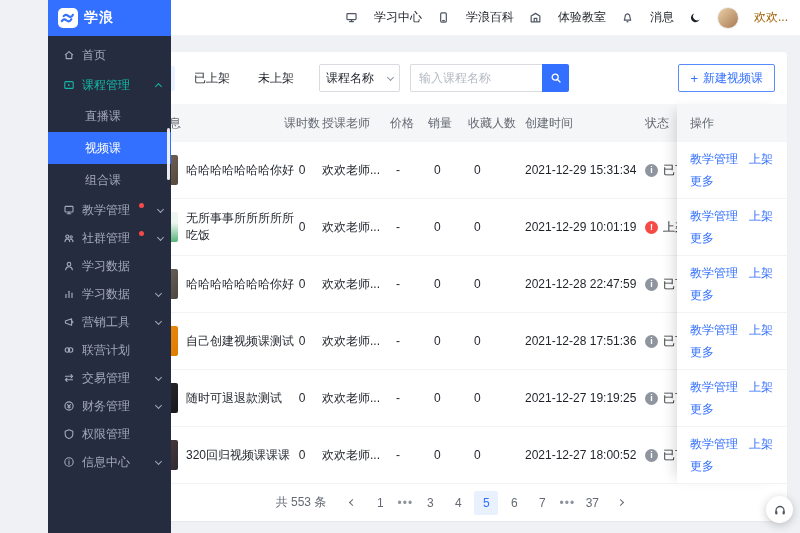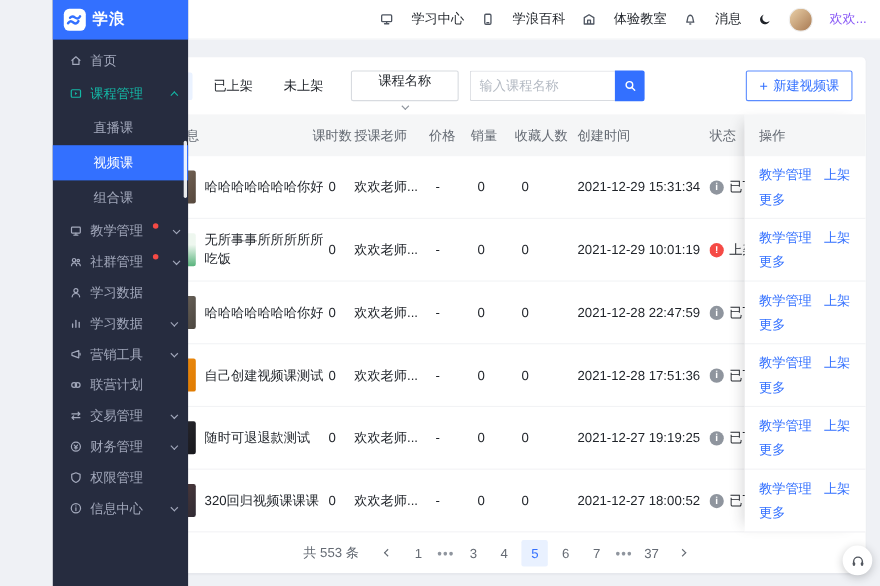--- a/index.html
+++ b/index.html
@@ -30,30 +30,30 @@
   .scroll-thumb { position:absolute; right:1px; top:128px; width:3px; height:52px; background:rgba(255,255,255,.9); border-radius:2px; }
 
   
   .topbar { position:absolute; left:118px; right:0; top:0; height:36px; background:#fff; display:flex; align-items:center; padding:0 12px 0 16px; z-index:5; border-bottom:1px solid #f2f3f5; }
   .back { display:flex; align-items:center; gap:5px; color:#646a73; cursor:pointer; }
   .topbar-right { margin-left:auto; display:flex; align-items:center; gap:15px; }
   .tb-item { display:flex; align-items:center; gap:16px; color:#1f2329; cursor:pointer; }
   .tb-item svg { width:13px; height:13px; color:#4e5561; }
   .moon-btn { cursor:pointer; color:#1f2329; display:flex; }
   .avatar { width:22px; height:22px; border-radius:50%; background:linear-gradient(135deg,#ead0a8,#a87952); border:1px solid #eee; flex:none; }
-  .username { color:#8b5cf6; }
+  .username { color:#a16207; }
 
   
   .main { position:absolute; left:105px; right:0; top:36px; bottom:0; background:#eff1f5; padding:16px 13px 12px 16px; }
   .card { position:relative; background:#fff; border-radius:4px; height:100%; overflow:hidden; box-shadow:0 1px 2px rgba(31,35,41,.04); }
 
   .toolbar { height:52px; display:flex; align-items:center; padding:0 12px; gap:10px; }
   .tab { padding:4px 9px; border-radius:2px; cursor:pointer; color:#1f2329; }
   .tab.active { color:#3370ff; background:#eaf2ff; }
-  .select-box { border:1px solid #d8dbe0; border-radius:2px; height:28px; display:flex; align-items:center; gap:14px; padding:0 24px; cursor:pointer; margin-left:6px;flex-direction:column; }
+  .select-box { border:1px solid #d8dbe0; border-radius:2px; height:28px; display:flex; align-items:center; gap:14px; padding:0 6px; cursor:pointer; margin-left:6px; }
   .select-box .chv { color:#8f959e; }
   .search { display:flex; align-items:center; }
   .search input { width:132px; height:28px; border:1px solid #d8dbe0; border-right:none; border-radius:2px 0 0 2px; padding:0 8px; font-size:12px; font-family:inherit; color:#1f2329; outline:none; }
   .search input::placeholder { color:#b4bac3; }
   .search-btn { width:27px; height:28px; background:#3370ff; border:none; border-radius:0 2px 2px 0; display:flex; align-items:center; justify-content:center; cursor:pointer; color:#fff; }
   .create-btn { margin-left:auto; height:28px; border:1px solid #5b8cff; background:#fff; color:#3370ff; border-radius:2px; display:flex; align-items:center; gap:5px; padding:0 11px; cursor:pointer; font-size:12px; font-family:inherit; }
   .create-btn .plus { font-size:13px; line-height:1; }
 
   
   .thead { height:38px; background:#f5f6f7; display:flex; align-items:center; padding:0 12px; color:#646a73; }

